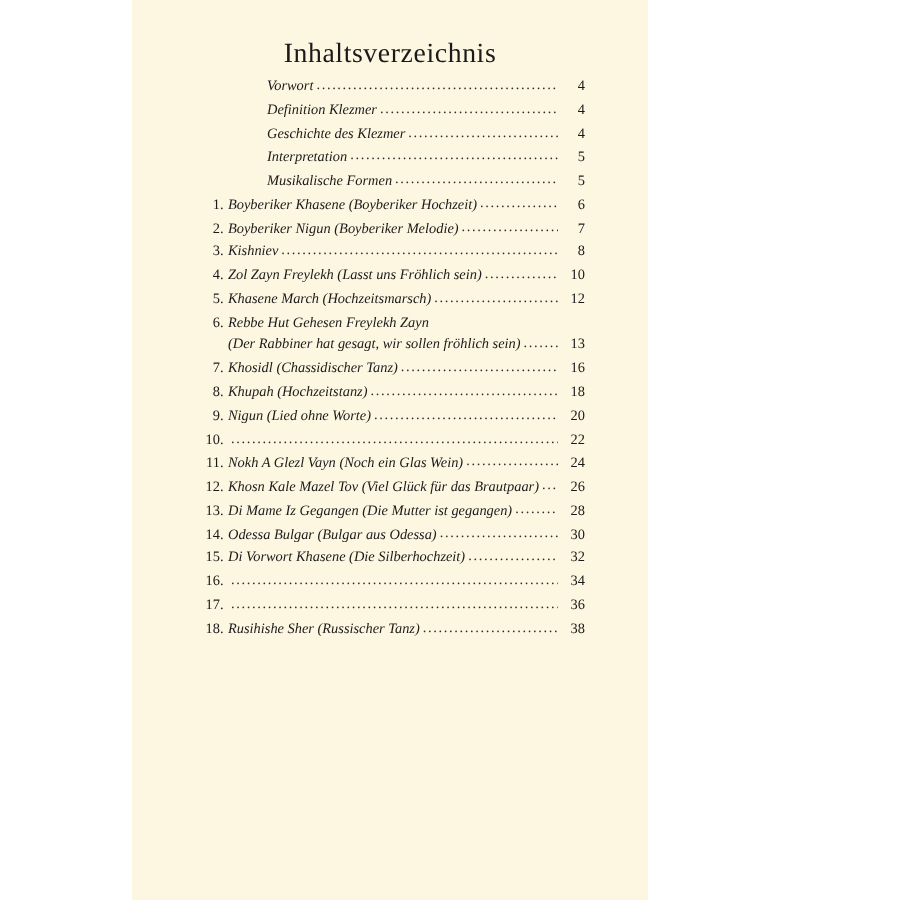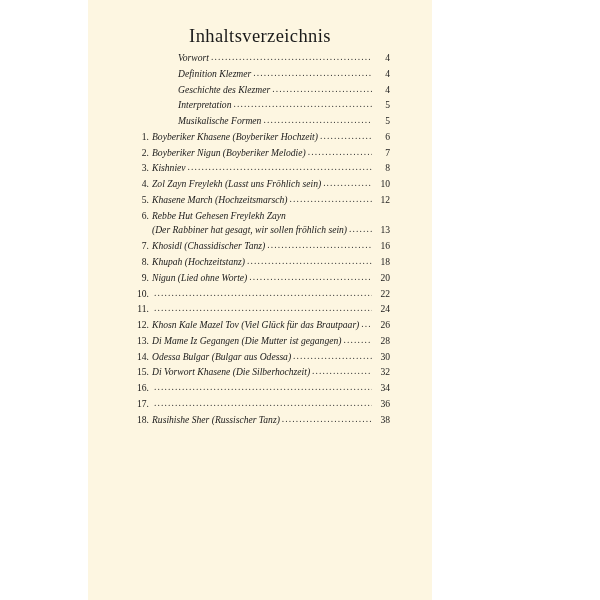--- a/index.html
+++ b/index.html
@@ -226,20 +226,21 @@
       </div>
 
       <div class="toc-row">
         <span class="num">10.</span>
         <span class="dots">........................................................................................................................................................</span>
         <span class="pg">22</span>
       </div>
 
       <div class="toc-row">
         <span class="num">11.</span>
+        <span class="label">Nokh A Glezl Vayn (Noch ein Glas Wein)</span>
         <span class="dots">........................................................................................................................................................</span>
         <span class="pg">24</span>
       </div>
 
       <div class="toc-row">
         <span class="num">12.</span>
         <span class="label">Khosn Kale Mazel Tov (Viel Glück für das Brautpaar)</span>
         <span class="dots">........................................................................................................................................................</span>
         <span class="pg">26</span>
       </div>

